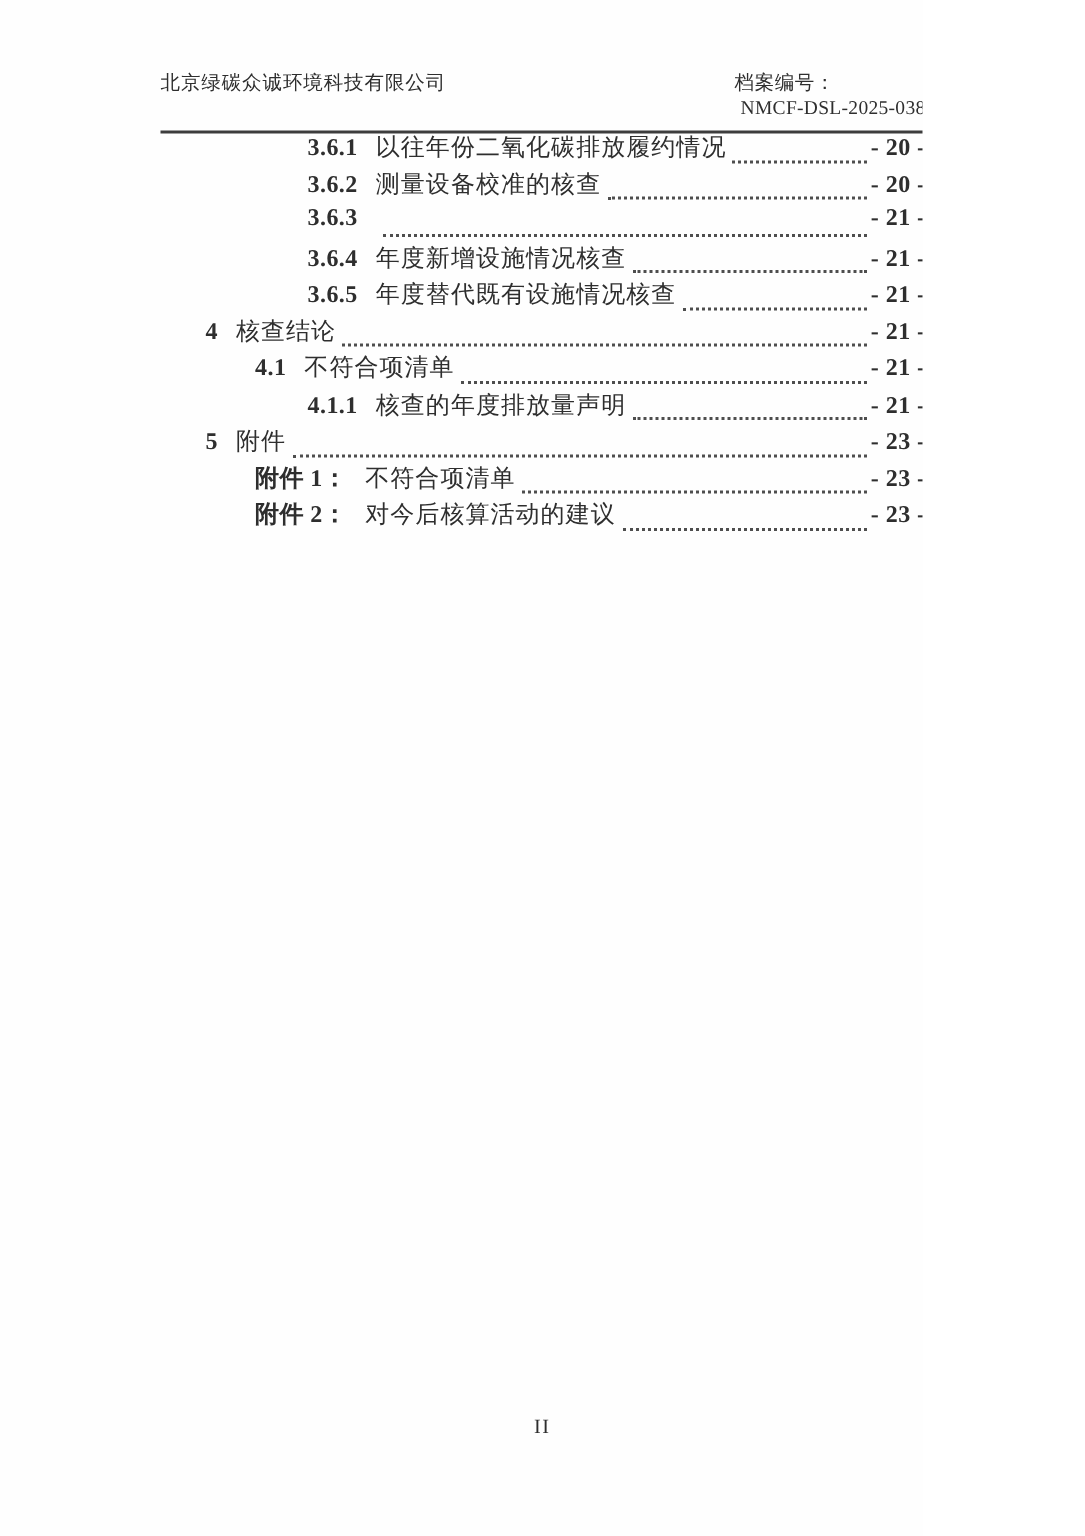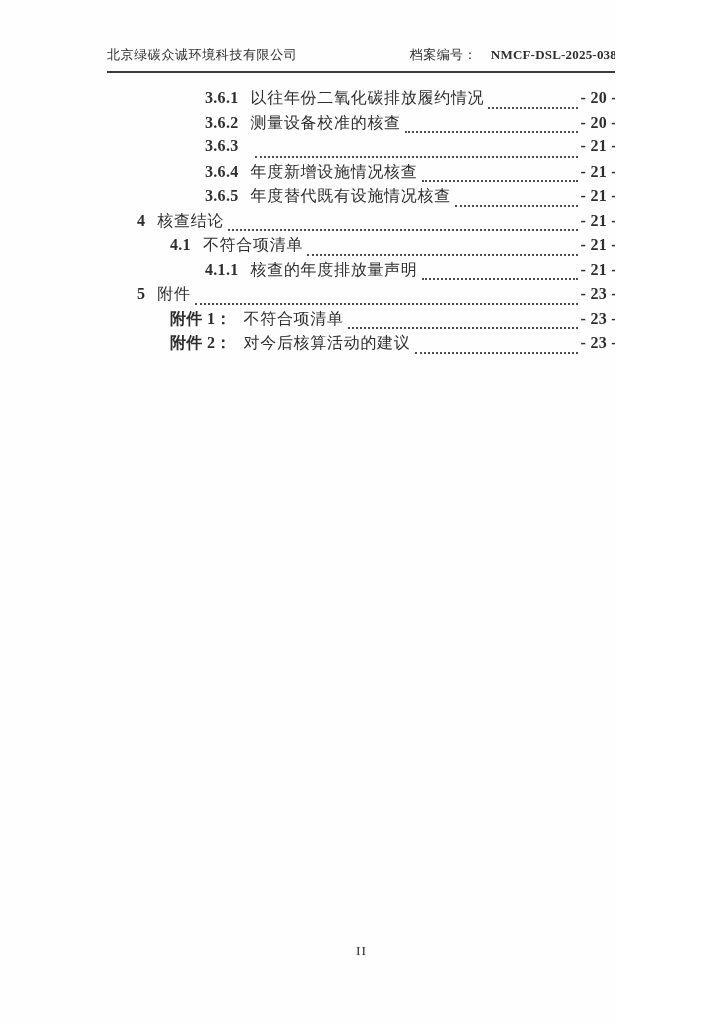--- a/index.html
+++ b/index.html
@@ -30,28 +30,29 @@
     border-bottom: 2px solid #3d3d3d;
     font-size: 13px;
   }
   .header .company {
     letter-spacing: 0.6px;
     white-space: nowrap;
   }
   .header .doc-id {
     white-space: nowrap;
     display: flex;
-    align-items: center;
+    align-items: flex-start;
+    flex-direction: column;
   }
   .header .doc-label {
     letter-spacing: 0.4px;
   }
   .header .doc-number {
-    font-weight: 700;
-    margin-left: 14px;
+    font-weight: 400;
+    margin-left: 4px;
     letter-spacing: 0.2px;
   }
 
   
   .toc {
     position: absolute;
     left: 107px;
     width: 510px;
     top: 88px;
   }

